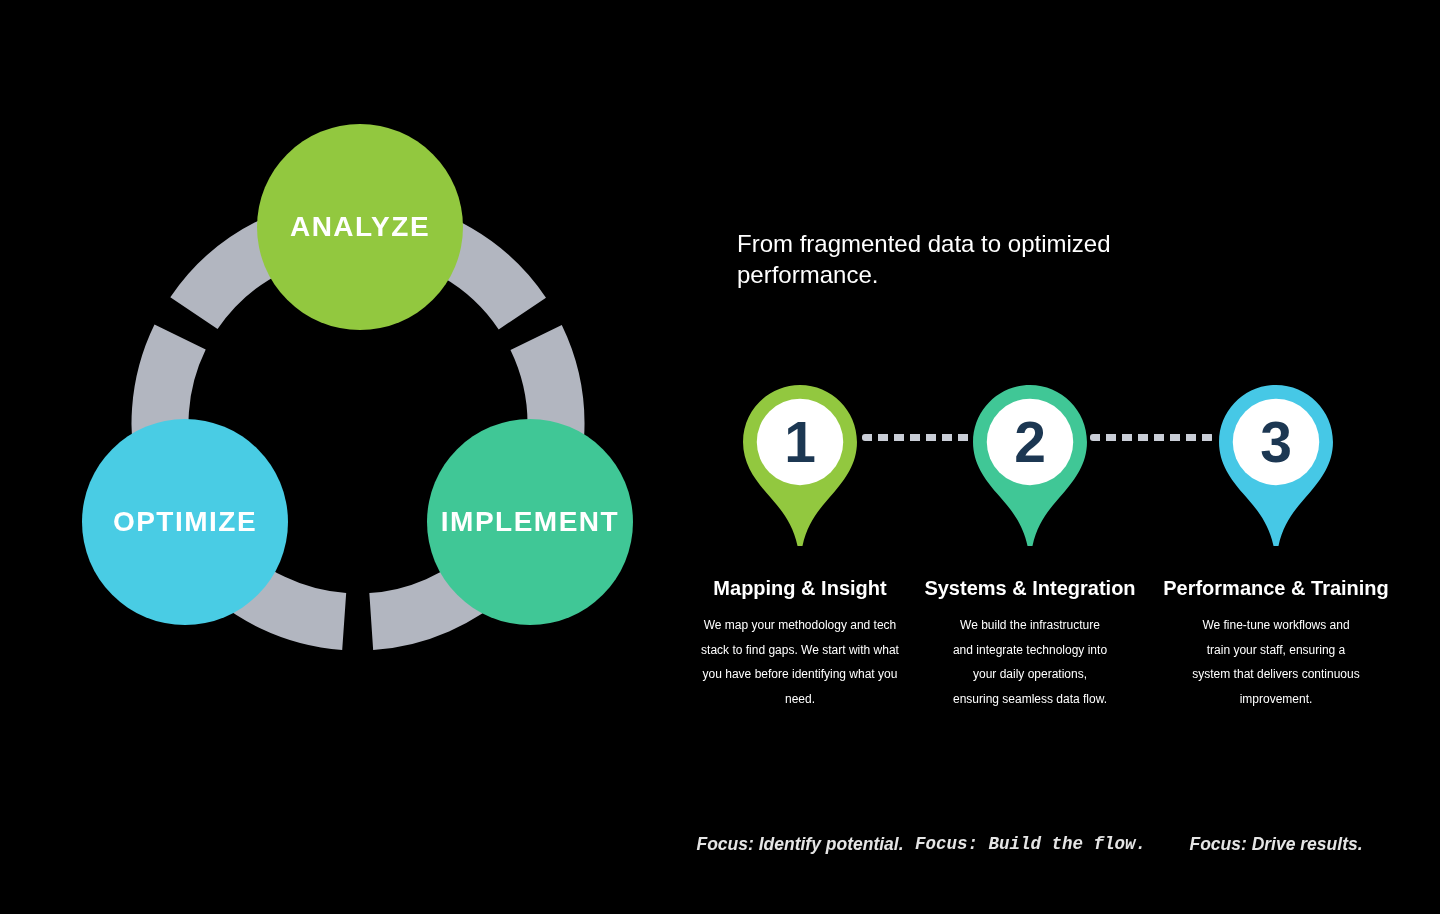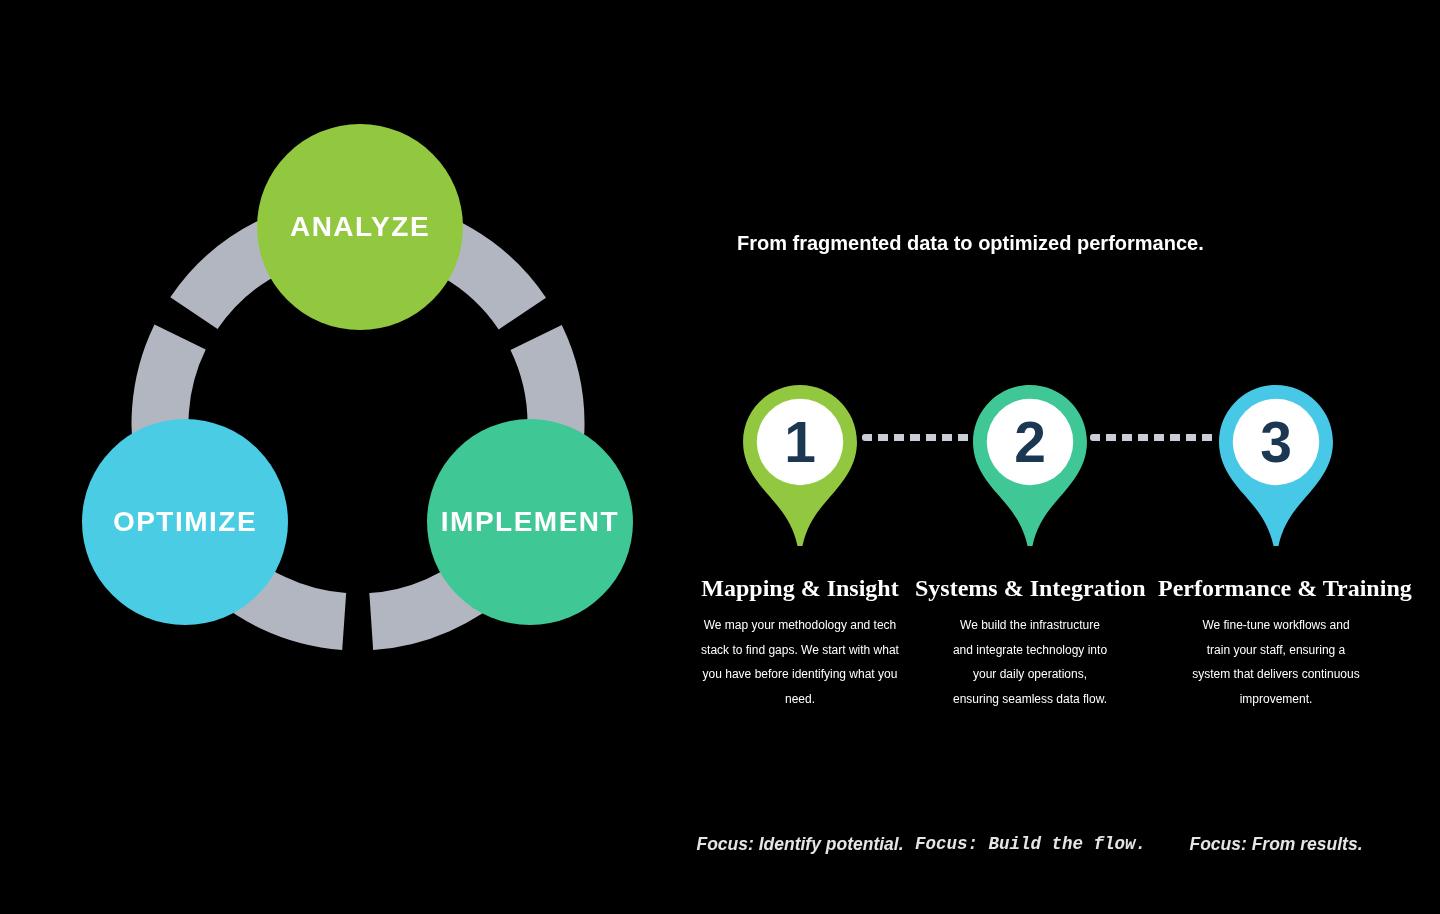--- a/index.html
+++ b/index.html
@@ -34,22 +34,22 @@
     font-size: 52px;
     line-height: 70px;
     letter-spacing: 1px;
   }
   .subtitle {
     position: absolute;
     left: 737px;
     top: 228px;
     width: 470px;
     color: #ffffff;
-    font-weight: 700;
-    font-size: 20px;
+    font-weight: 400;
+    font-size: 24px;
     line-height: 31px;
   }
 
   
   .pin { position: absolute; top: 383px; width: 118px; height: 167px; }
   .pin-1 { left: 741px; }
   .pin-2 { left: 971px; }
   .pin-3 { left: 1217px; }
   .pin-number {
     font-family: "Liberation Sans", sans-serif;
@@ -68,25 +68,24 @@
   }
   .dash-1 { left: 862px; width: 110px; }
   .dash-2 { left: 1090px; width: 124px; }
 
   
   .step-col { position: absolute; top: 575px; text-align: center; color: #fff; }
   .col-1 { left: 685px; width: 230px; }
   .col-2 { left: 915px; width: 230px; }
   .col-3 { left: 1158px; width: 236px; }
   .step-title {
-    font-size: 24px;
+    font-size: 20px;
     font-weight: 700;
     line-height: 26px;
     white-space: nowrap;
-    font-family: Liberation Serif, serif;
   }
   .step-desc {
     margin: 12px auto 0 auto;
     font-size: 12px;
     line-height: 24.5px;
   }
   .col-1 .step-desc { max-width: 218px; }
   .col-2 .step-desc { max-width: 162px; }
   .col-3 .step-desc { max-width: 168px; }
   .step-focus {
@@ -163,15 +162,15 @@
     <p class="step-desc">We fine-tune workflows and train your staff, ensuring a system that delivers continuous improvement.</p>
   </div>
 
   <div class="step-col col-2">
     <div class="step-title">Systems &amp; Integration</div>
     <p class="step-desc">We build the infrastructure and integrate technology into your daily operations, ensuring seamless data flow.</p>
   </div>
 
   <div class="step-focus focus-1">Focus: Identify potential.</div>
   <div class="step-focus focus-2">Focus: Build the flow.</div>
-  <div class="step-focus focus-3">Focus: From results.</div>
+  <div class="step-focus focus-3">Focus: Drive results.</div>
 
 </div>
 
 </body></html>

